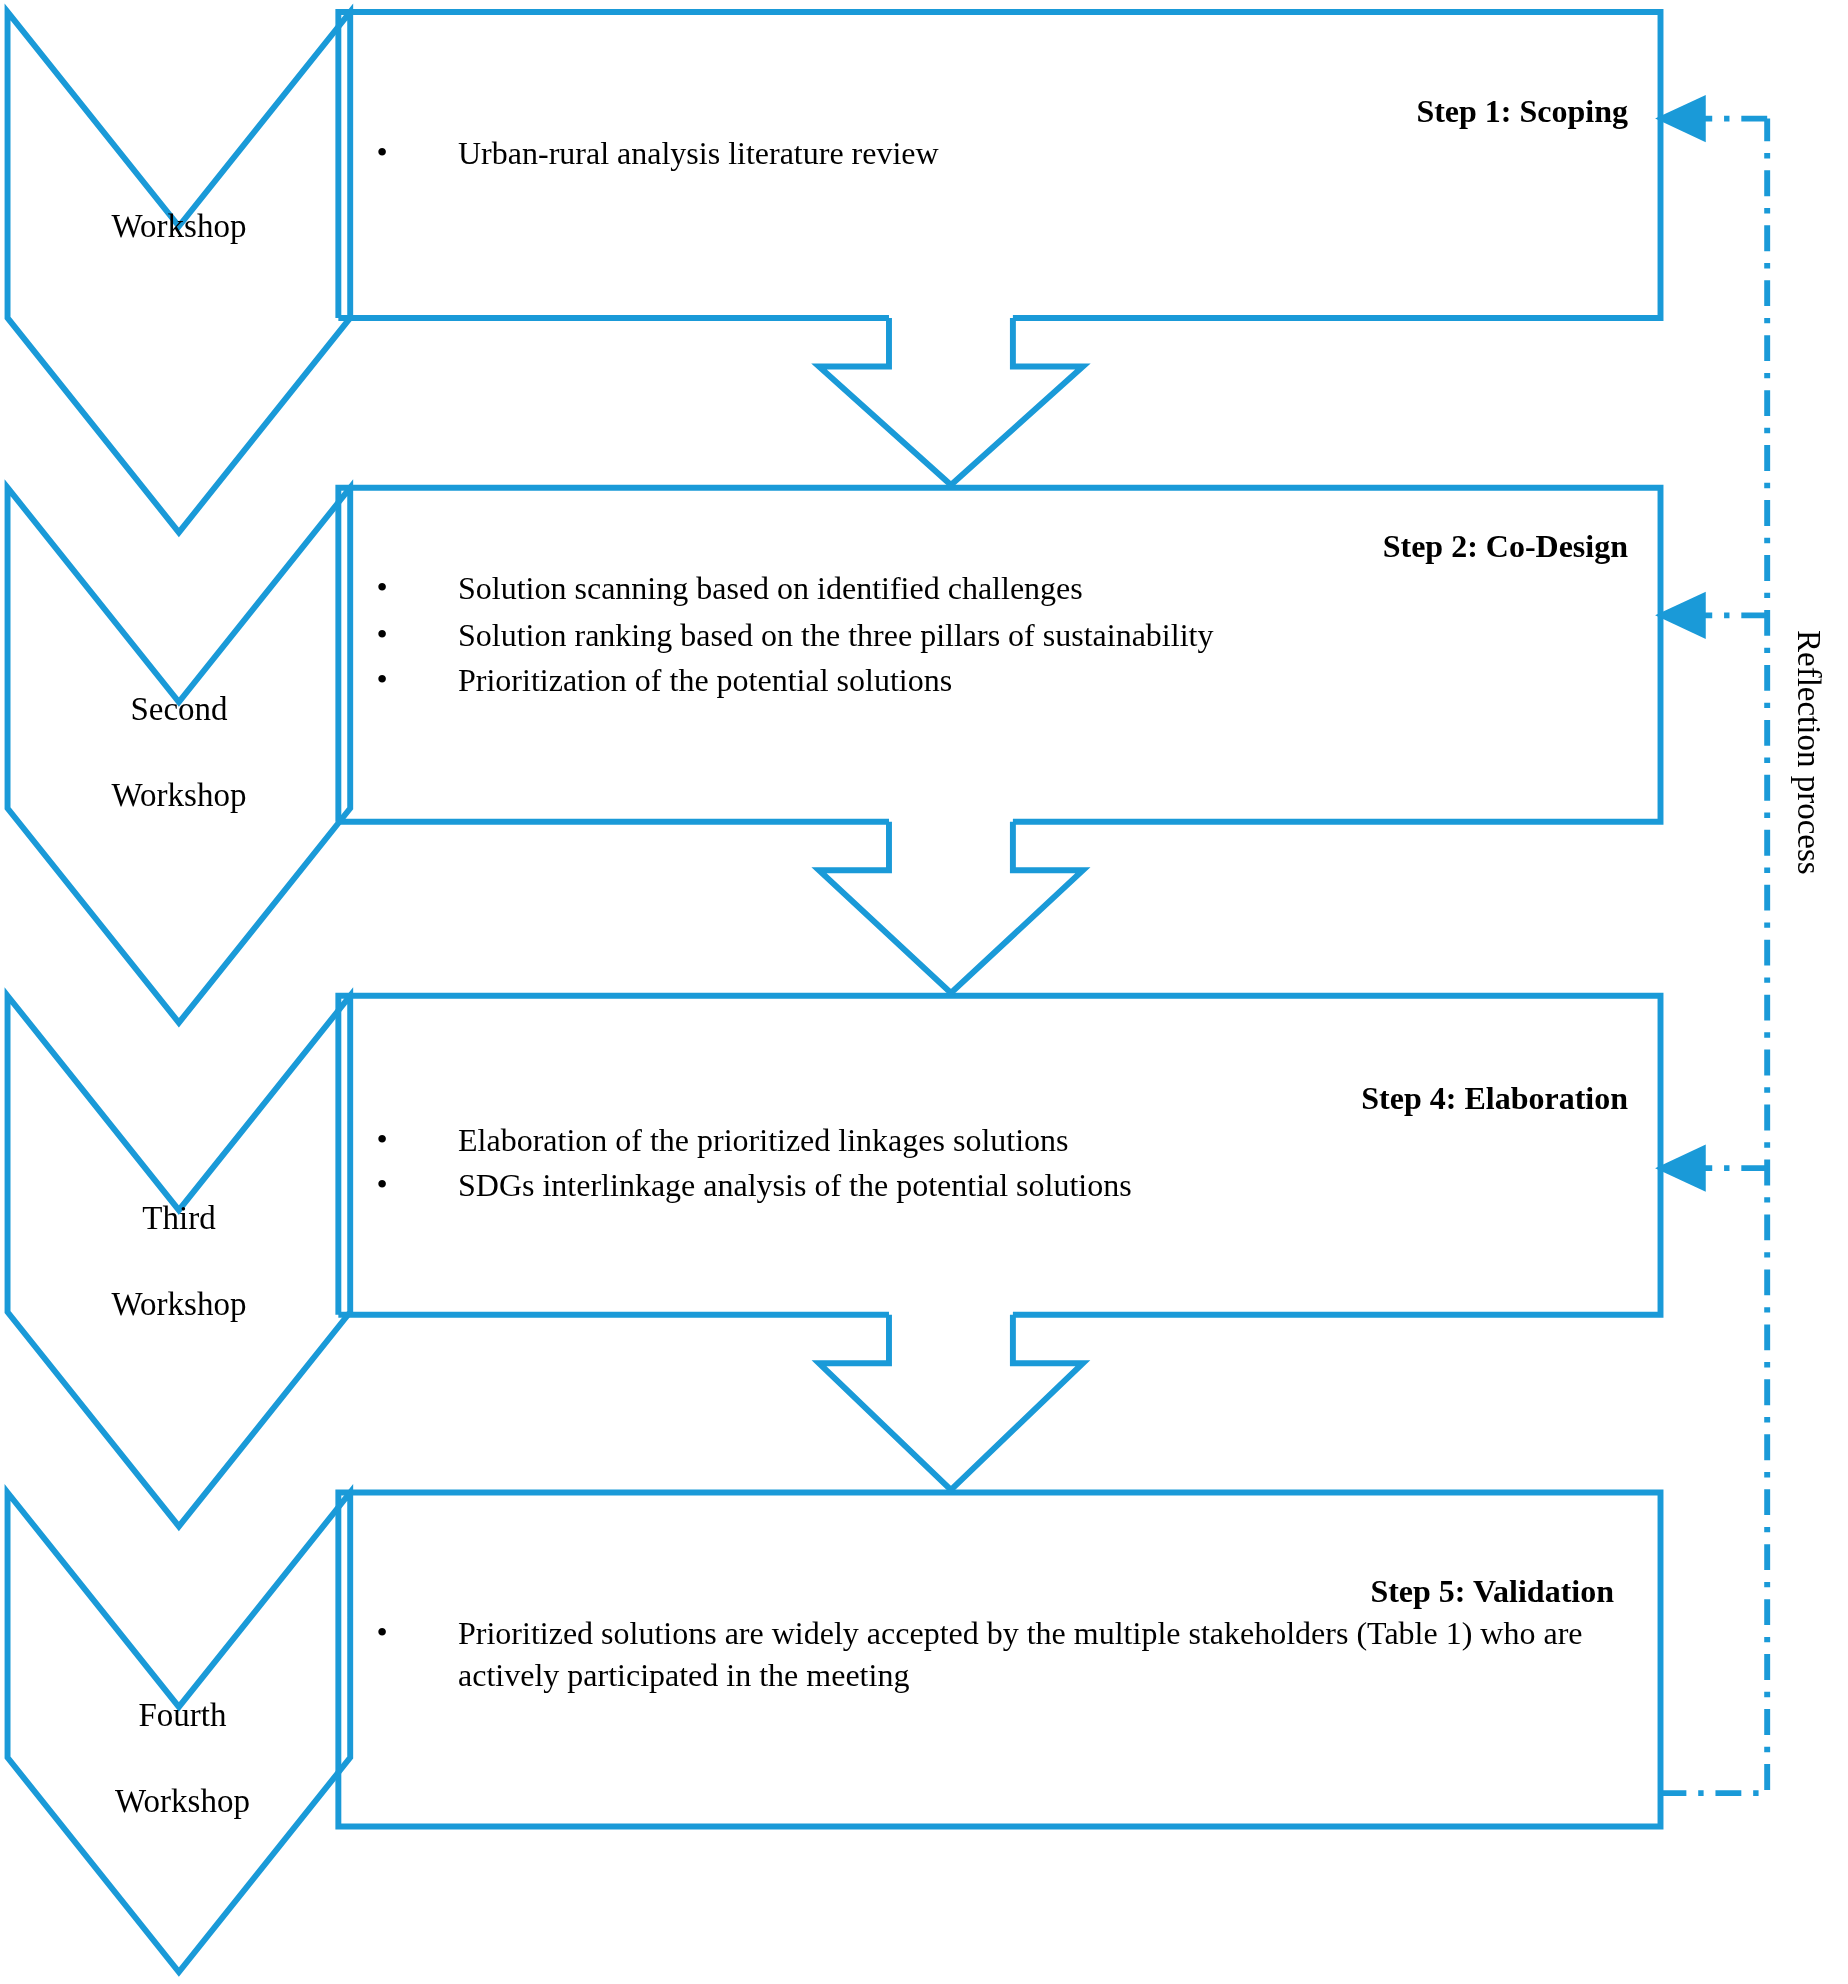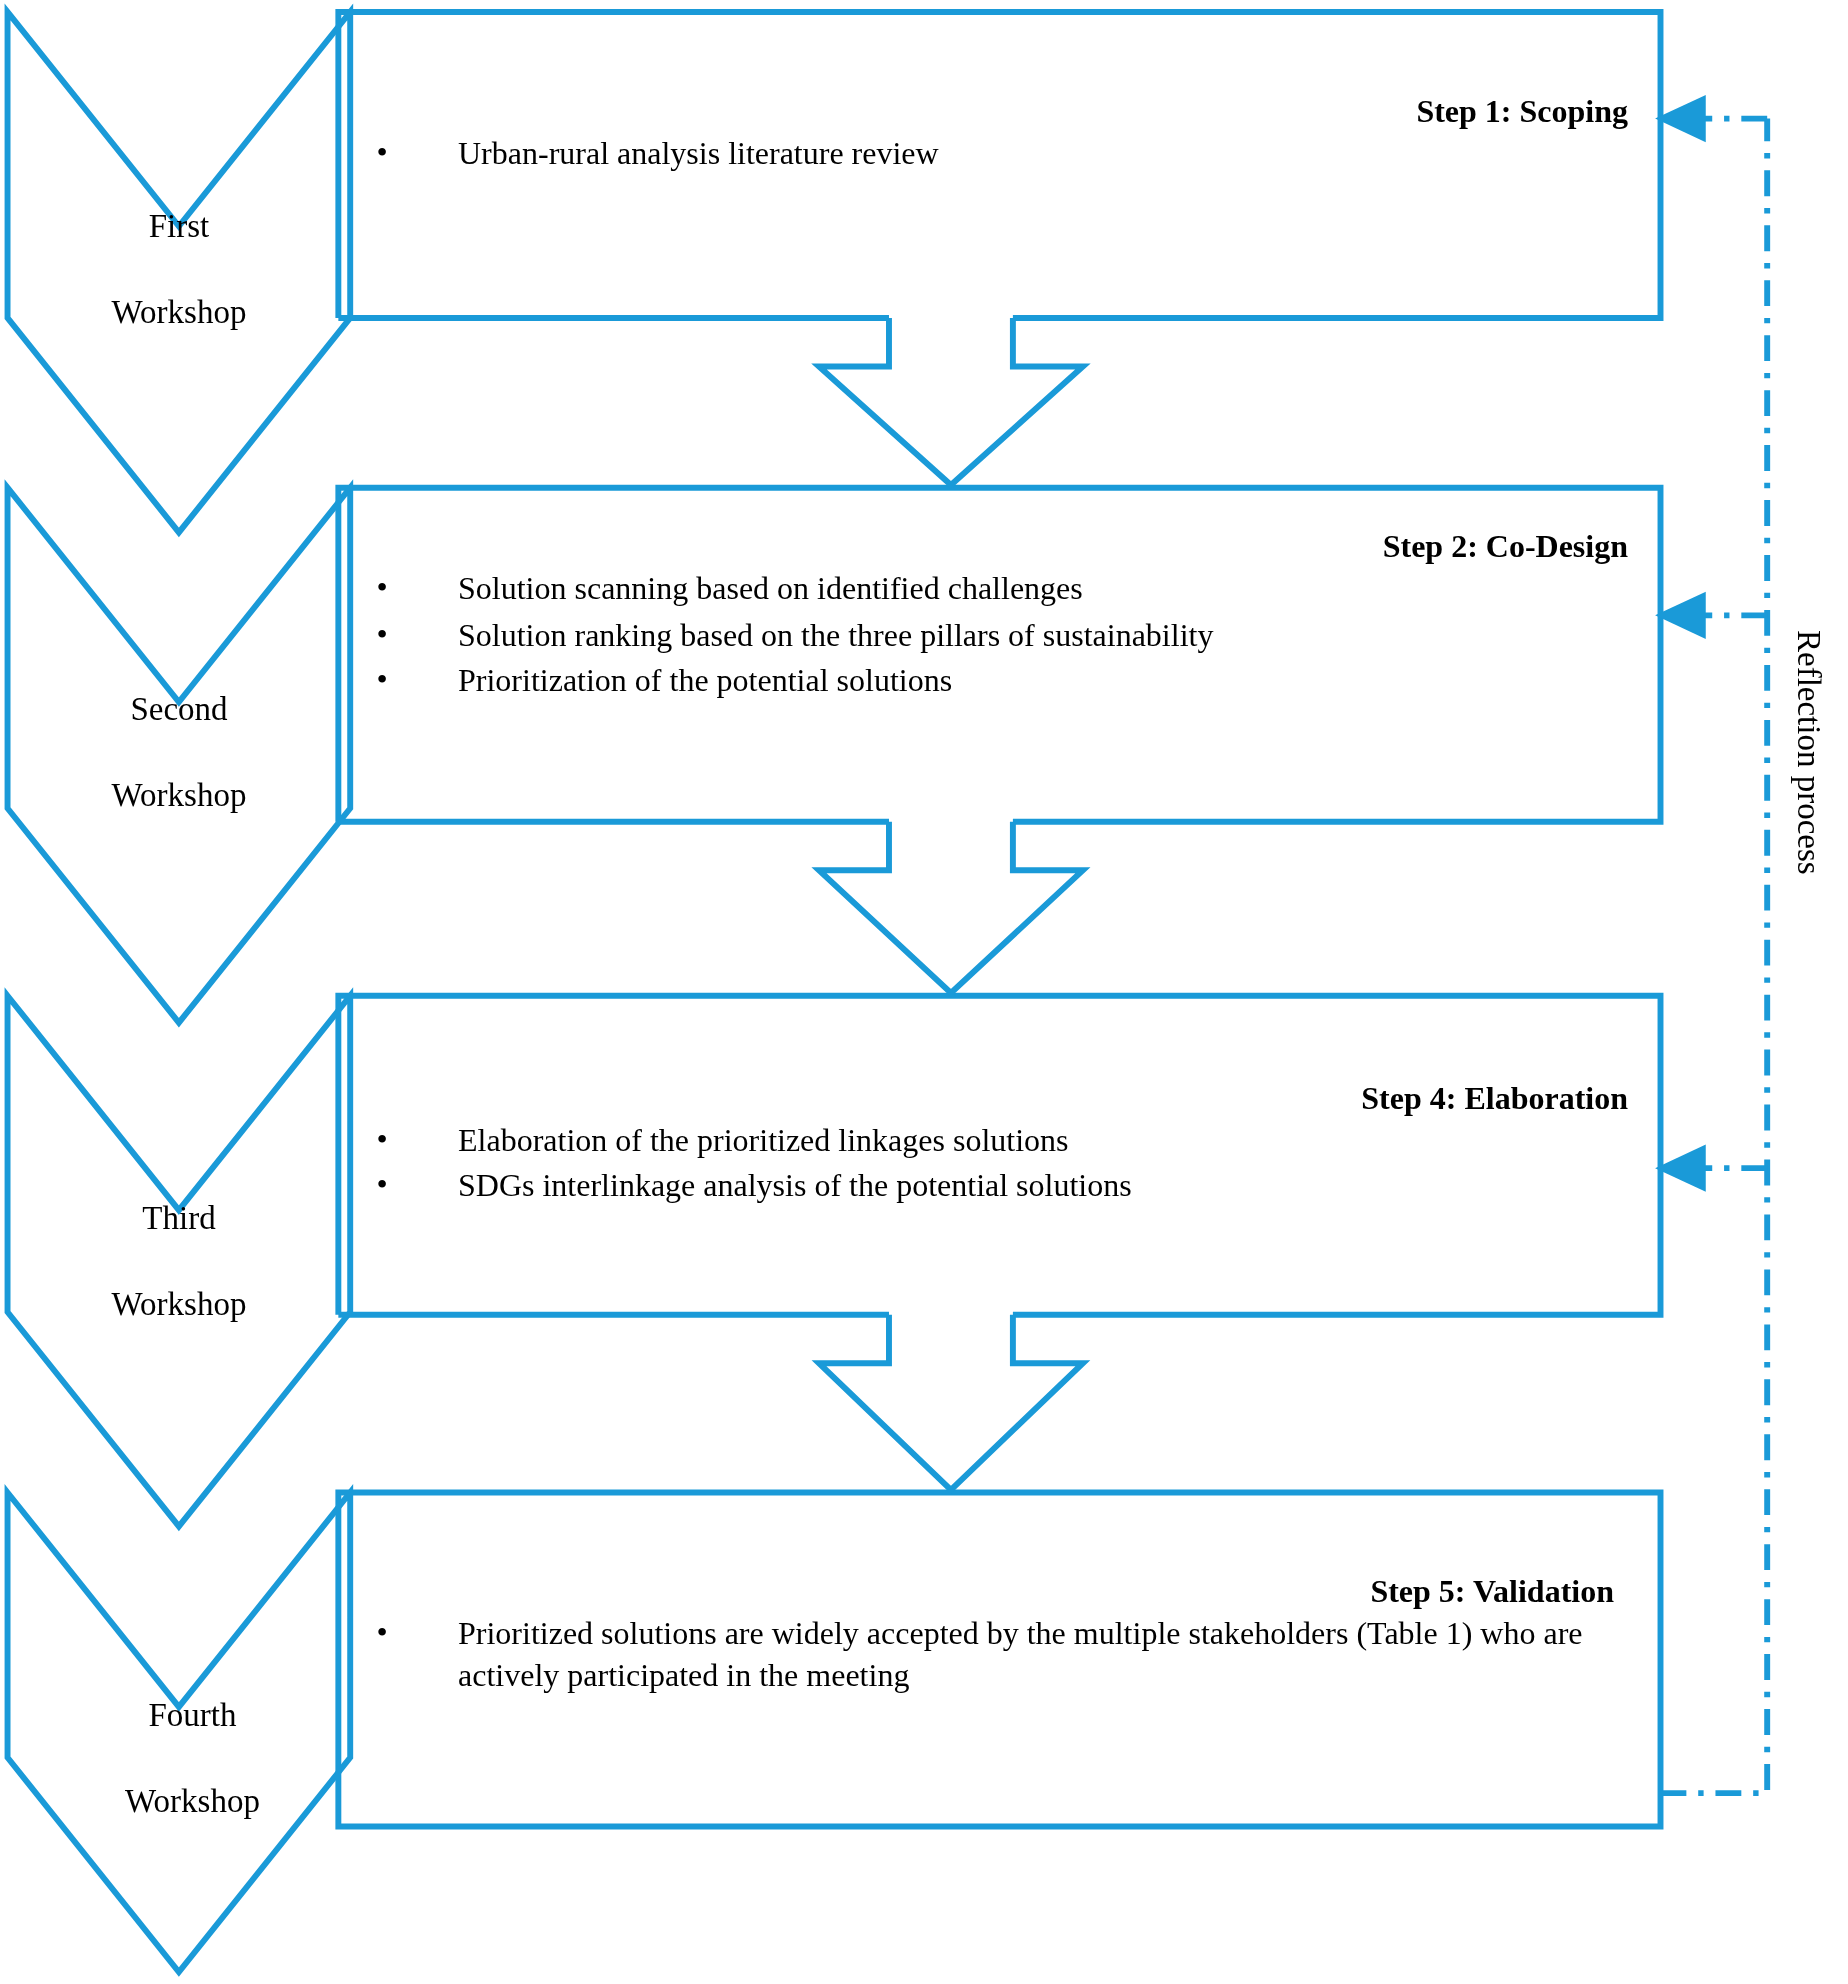--- a/index.html
+++ b/index.html
@@ -144,35 +144,34 @@
     </g>
     <g>
       <polygon points="3072,1142 3166,1098 3166,1186" fill="#1a9ad8"></polygon>
     </g>
     <g>
       <polygon points="3072,2168 3166,2124 3166,2212" fill="#1a9ad8"></polygon>
     </g>
   </svg>
 
   <div class="wslabel" style="left:7.5px; top:162px; width:343px;">
-    <div>First</div>
     <div>Workshop</div>
   </div>
 
   <div class="wslabel" style="left:7.5px; top:645px; width:343px;">
     <div>Second</div>
     <div>Workshop</div>
   </div>
 
   <div class="wslabel" style="left:7.5px; top:1154px; width:343px;">
     <div>Third</div>
     <div>Workshop</div>
   </div>
 
-  <div class="wslabel" style="left:21px; top:1651px; width:343px;font-family:Liberation Serif, serif;">
+  <div class="wslabel" style="left:11px; top:1651px; width:343px;font-family:Liberation Serif, serif;">
     <div>Fourth</div>
     <div>Workshop</div>
   </div>
 
   <div class="stepbox" style="left:338px; top:12px; width:1322px; height:306px; padding:81px 32px 0 33px;">
     <div class="step-title">Step 1: Scoping</div>
     <ul class="bullets">
       <li>Urban-rural analysis literature review</li>
     </ul>
   </div>

